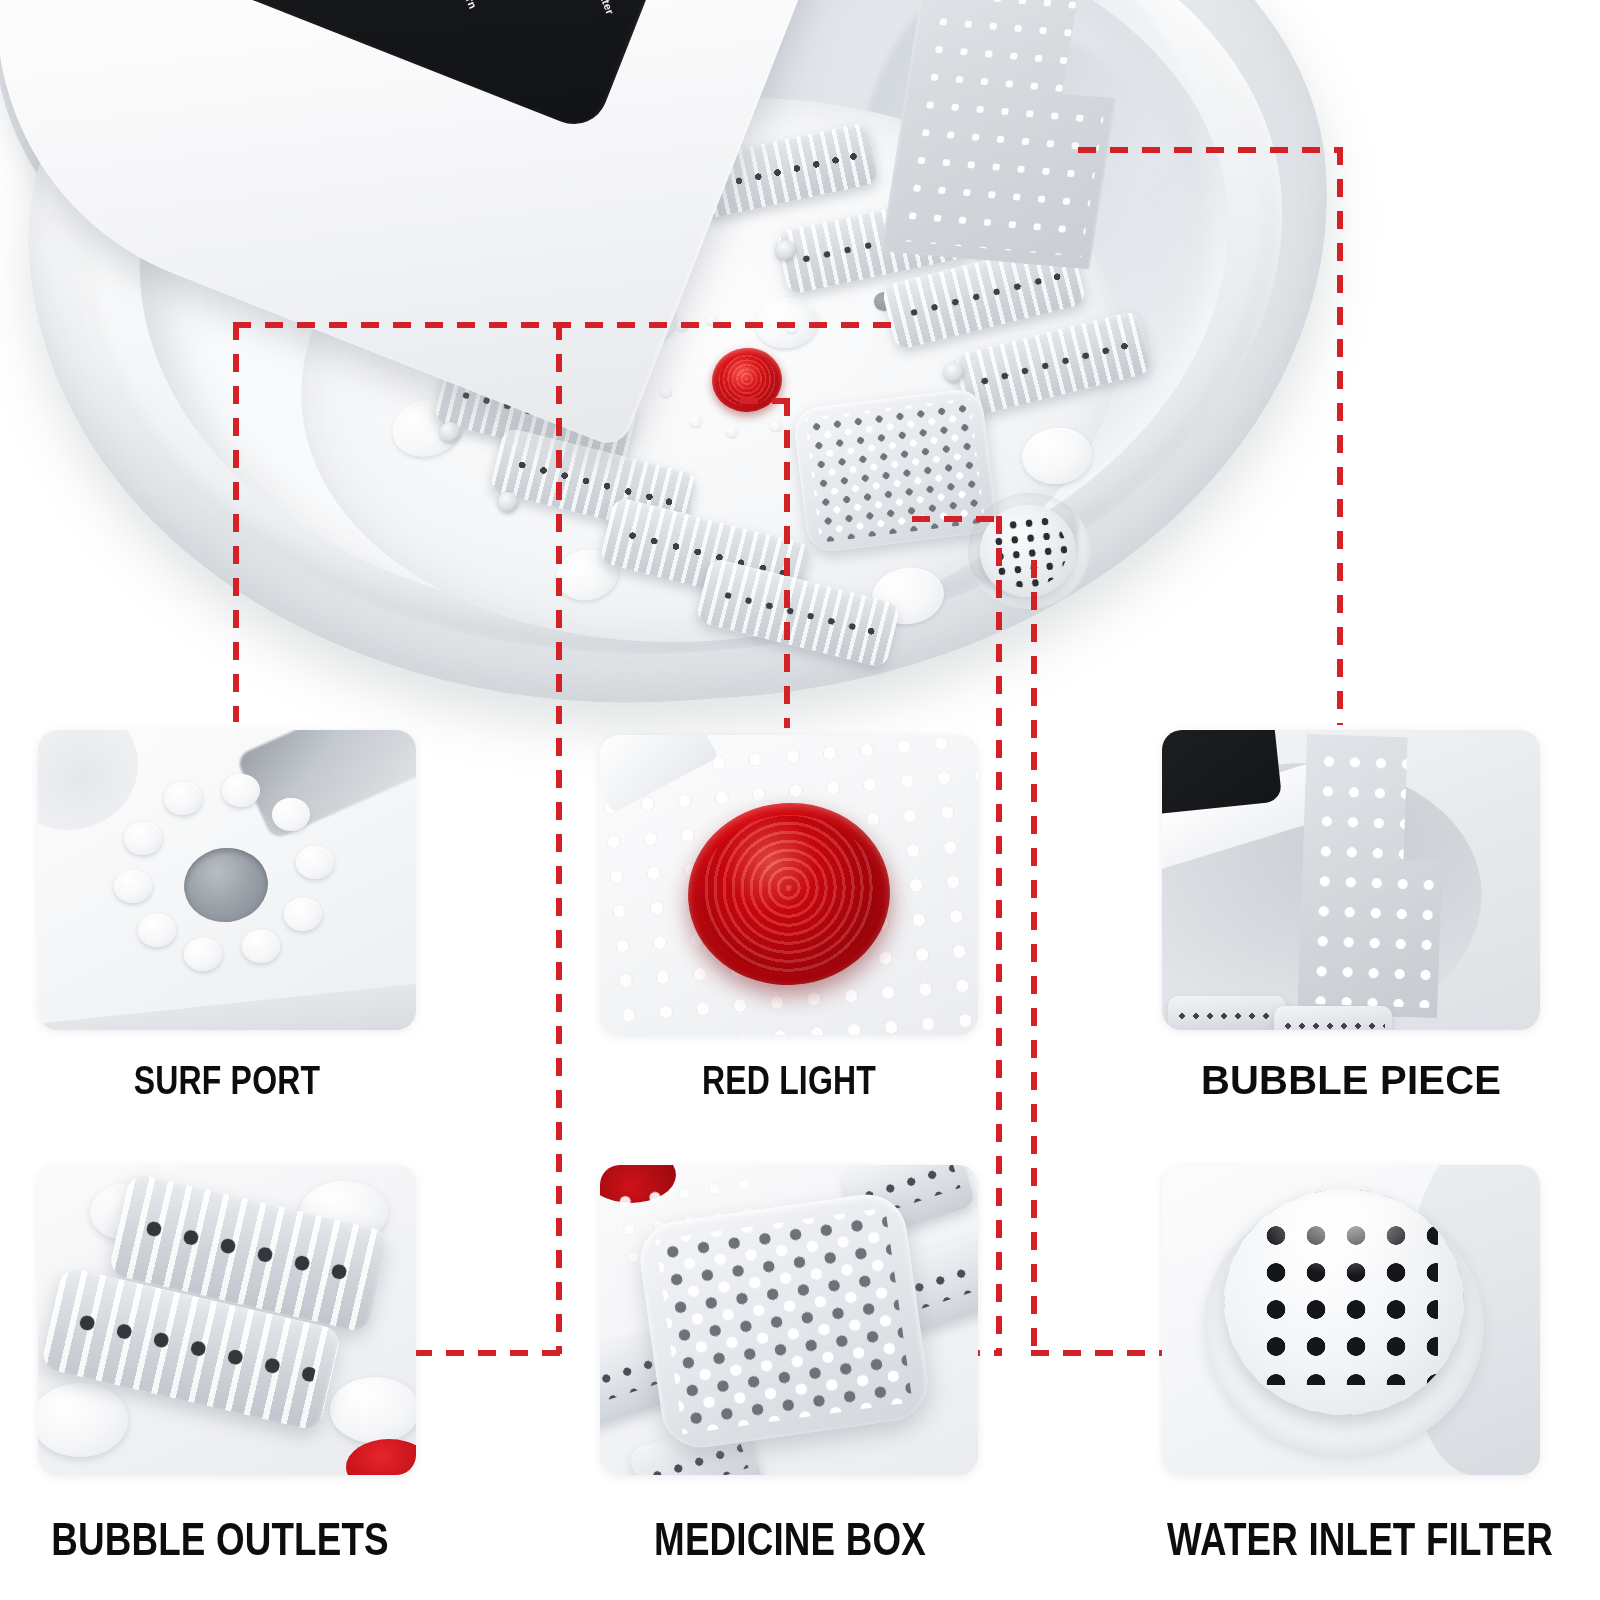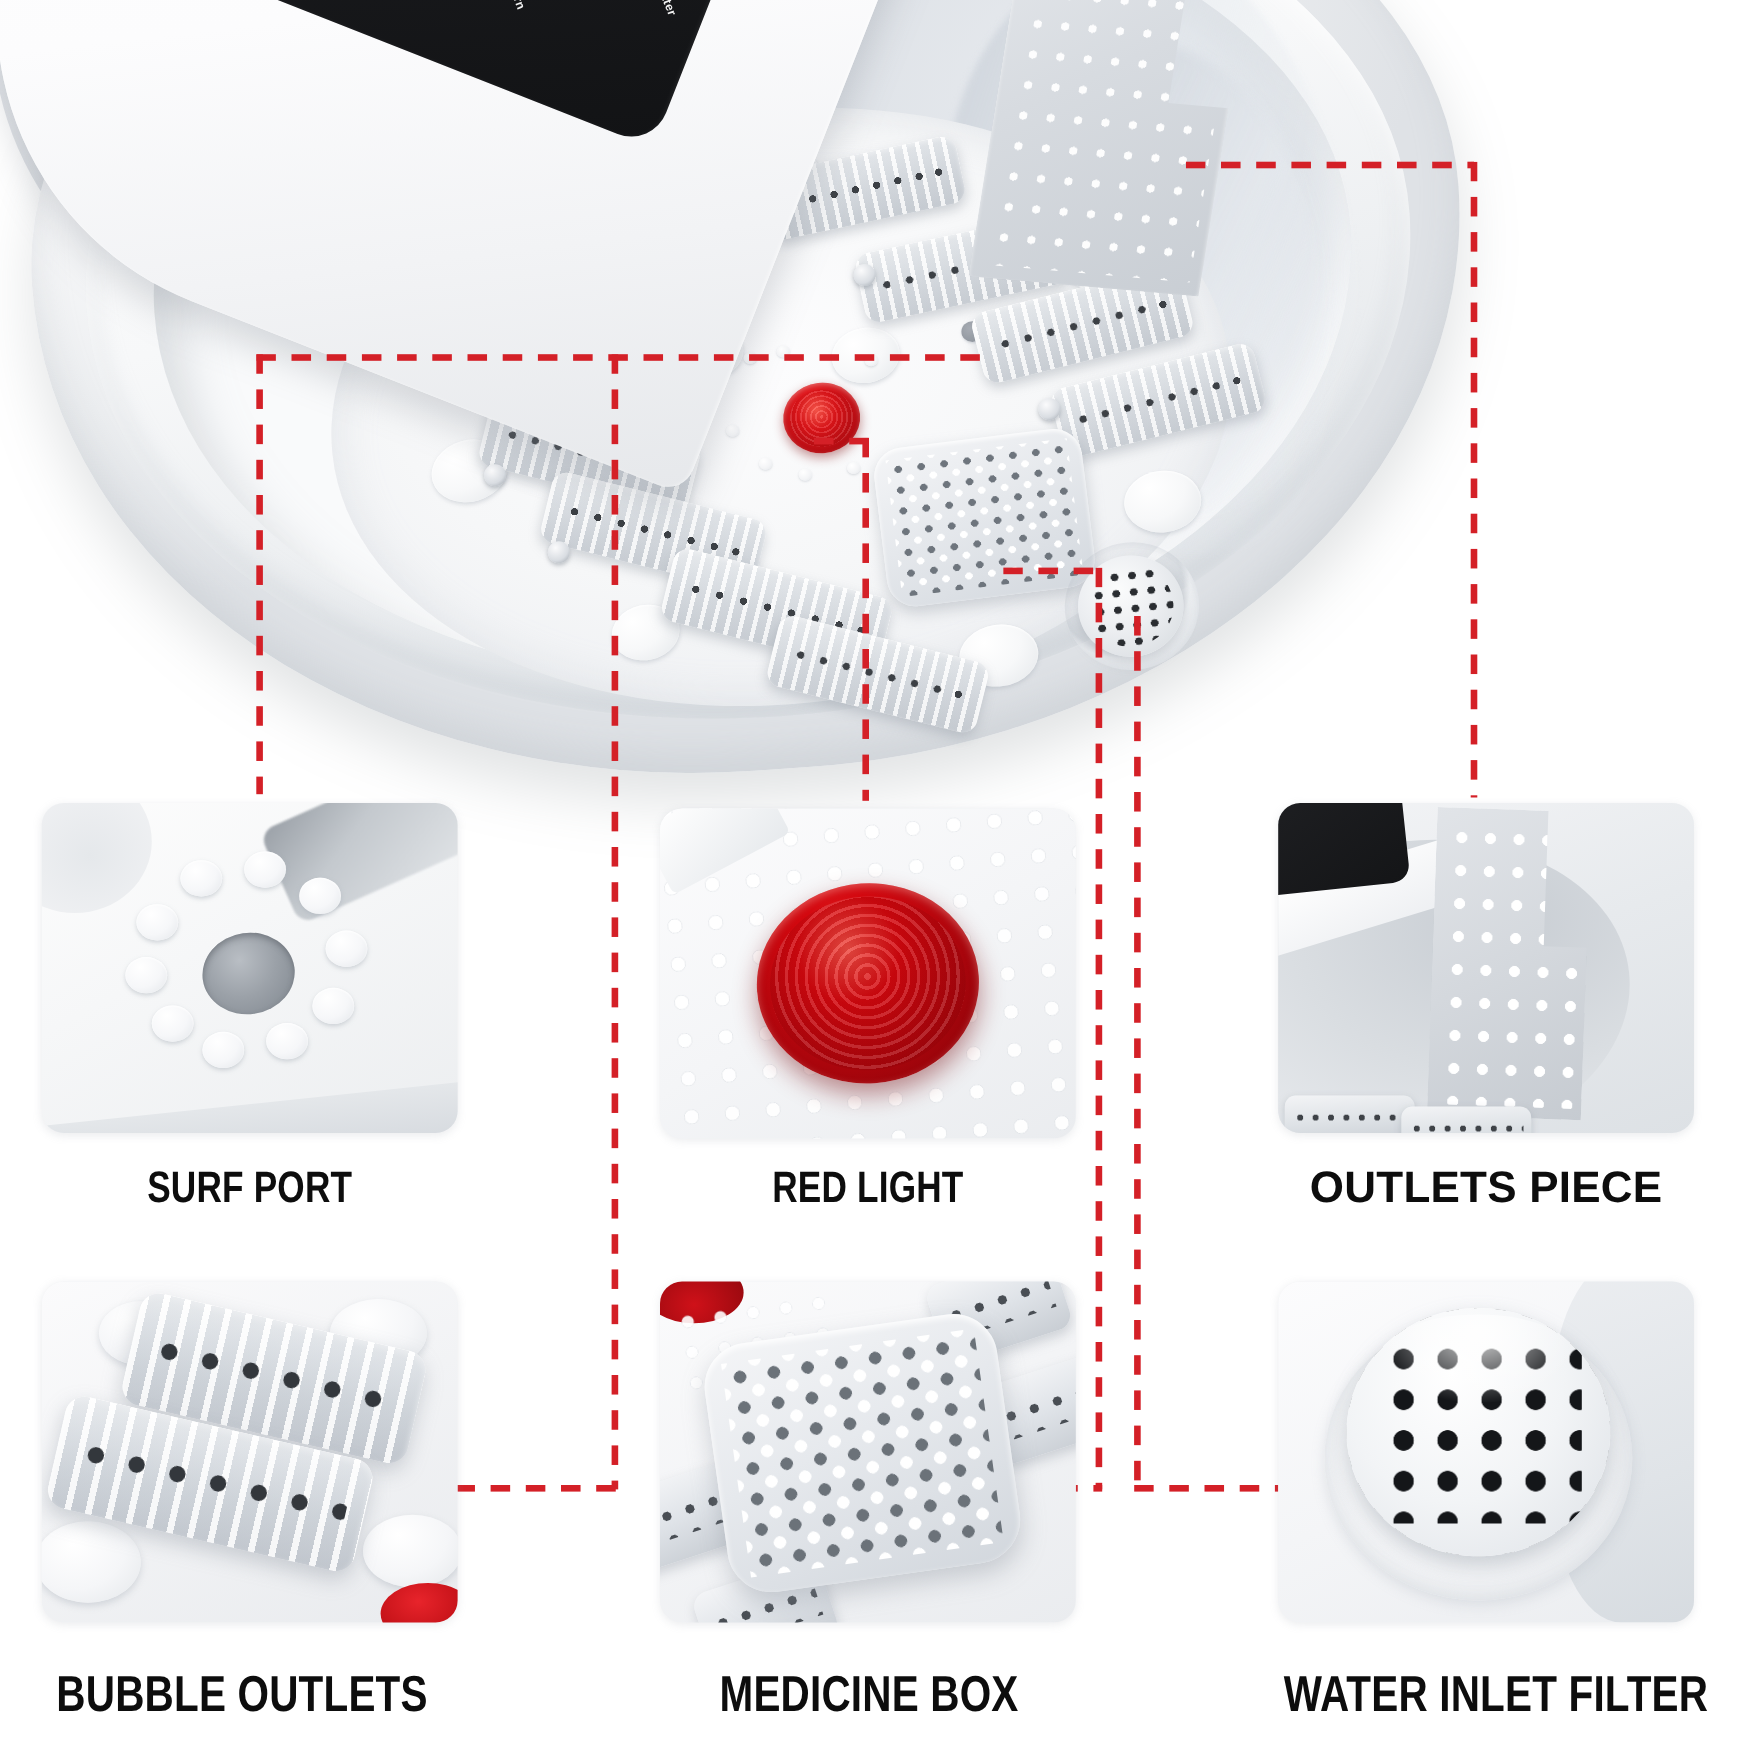--- a/index.html
+++ b/index.html
@@ -627,21 +627,21 @@
   <div class="card" style="left:1162px; top:730px; width:378px; height:300px;">
     <div class="t-sup">
       <div class="bowl"></div>
       <div class="whitebar"></div>
       <div class="blackbar"></div>
       <div class="panel-sup"></div>
       <div class="mini-roller" style="left:6px;"></div>
       <div class="mini-roller" style="left:112px; bottom:-18px;"></div>
     </div>
   </div>
-  <div class="caption cap-top" style="left:1162px; top:1058px; width:378px;">OUTLETS PIECE</div>
+  <div class="caption cap-top" style="left:1162px; top:1058px; width:378px;">BUBBLE PIECE</div>
 
   <div class="card" style="left:38px; top:1165px; width:378px; height:310px;">
     <div class="t-bub">
       <div class="oval" style="left:52px; top:18px; width:76px; height:58px;"></div>
       <div class="oval" style="left:262px; top:16px; width:88px; height:62px;"></div>
       <div class="oval" style="left:-6px; top:218px; width:96px; height:74px;"></div>
       <div class="oval" style="left:292px; top:212px; width:90px; height:66px;"></div>
       <div class="big-roller" style="left:78px; top:36px; width:266px; transform:rotate(13deg);"></div>
       <div class="big-roller" style="left:10px; top:132px; width:286px; transform:rotate(13deg);"></div>
       <div class="redbit"></div>

